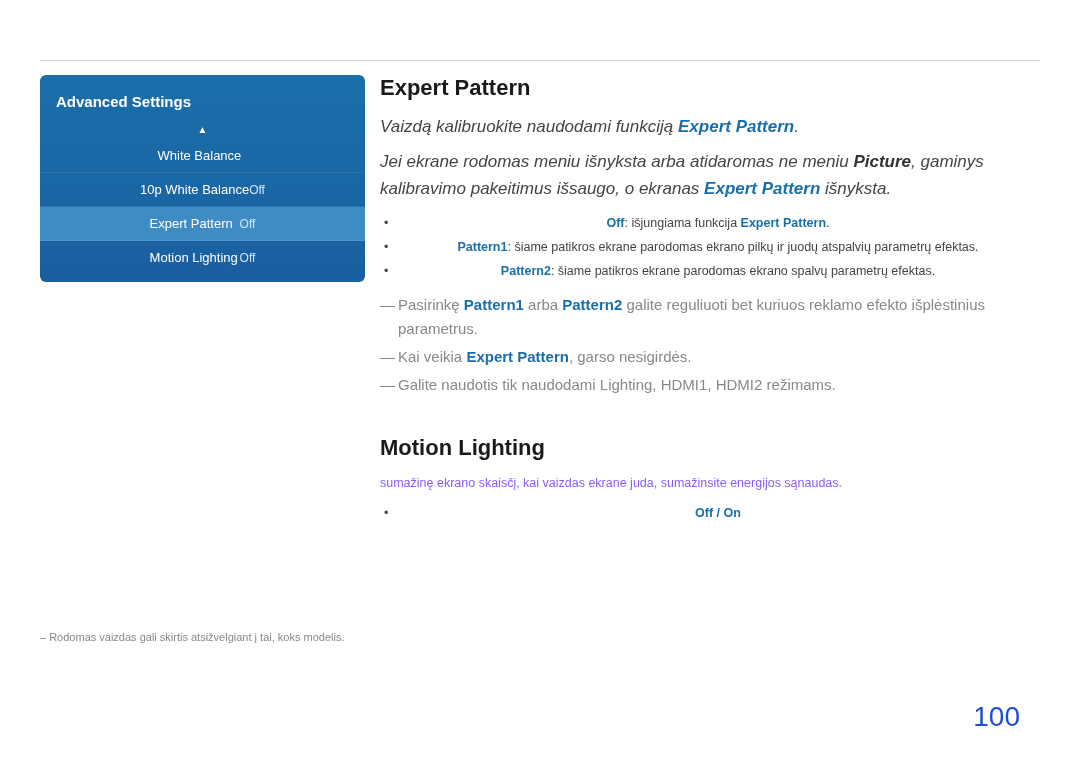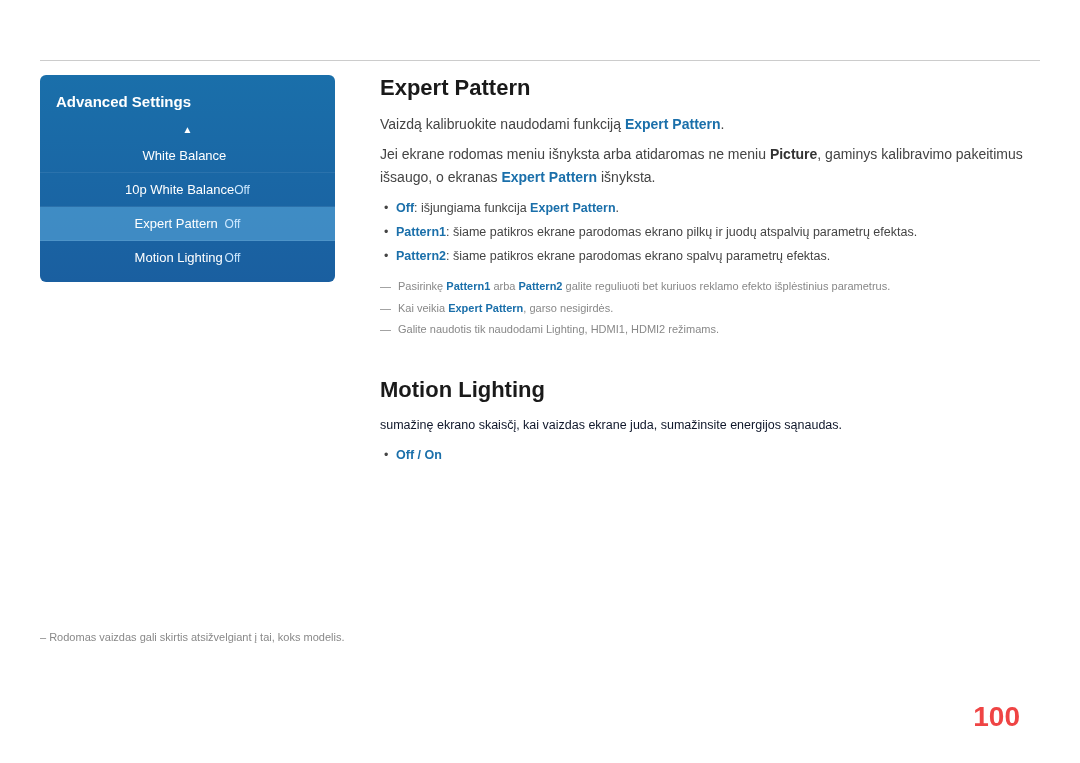--- a/index.html
+++ b/index.html
@@ -22,21 +22,21 @@
       right: 40px;
       height: 1px;
       background: #cccccc;
     }
 
     
     .sidebar {
       position: absolute;
       top: 75px;
       left: 40px;
-      width: 295px;
+      width: 325px;
       background: linear-gradient(180deg, #1a6faa 0%, #1a5fa0 100%);
       border-radius: 6px;
       padding: 8px 0 8px 0;
     }
 
     .sidebar-title {
       color: #ffffff;
       font-size: 15px;
       font-weight: bold;
       padding: 10px 16px 14px 16px;
@@ -116,41 +116,43 @@
 
     .section-title {
       font-size: 22px;
       font-weight: bold;
       color: #1a1a1a;
       margin-bottom: 12px;
       margin-top: 0;
     }
 
     .section-intro {
-      font-size: 14px;
+      font-size: 17px;
       color: #444;
       line-height: 1.6;
       margin-bottom: 8px;
+      font-style: italic;
     }
 
     .section-intro .bold {
       font-weight: bold;
       color: #1a6faa;
     }
 
     .section-intro .bold-black {
       font-weight: bold;
       color: #333;
       text-align: right;
     }
 
     .bullet-list {
       list-style: none;
       margin: 8px 0 8px 0;
       padding: 0;
+      text-align: center;
     }
 
     .bullet-list li {
       font-size: 12.5px;
       color: #444;
       line-height: 1.6;
       padding: 2px 0 2px 16px;
       position: relative;
     }
 
@@ -161,21 +163,21 @@
       color: #444;
     }
 
     .dash-list {
       list-style: none;
       margin: 6px 0;
       padding: 0;
     }
 
     .dash-list li {
-      font-size: 11px;
+      font-size: 15px;
       color: #888;
       line-height: 1.6;
       padding: 2px 0 2px 18px;
       position: relative;
     }
 
     .dash-list li::before {
       content: '—';
       position: absolute;
       left: 0;
@@ -188,42 +190,42 @@
 
     .section-title-2 {
       font-size: 22px;
       font-weight: bold;
       color: #1a1a1a;
       margin-bottom: 12px;
     }
 
     .section-body {
       font-size: 12.5px;
-      color: #0f172a;
+      color: #8b5cf6;
       line-height: 1.6;
       margin-bottom: 8px;
     }
 
     
     .footer-note {
       position: absolute;
       bottom: 120px;
       left: 40px;
       font-size: 11px;
       color: #888;
     }
 
     
     .page-number {
       position: absolute;
       bottom: 30px;
       right: 60px;
       font-size: 28px;
-      color: #ef4444;
-      font-weight: 700;
+      color: #1d4ed8;
+      font-weight: 400;
       margin-left: 34px;
     }
 
     .bold-blue {
       font-weight: bold;
       color: #1a6faa;
     }
   </style>
 </head>
 <body>

